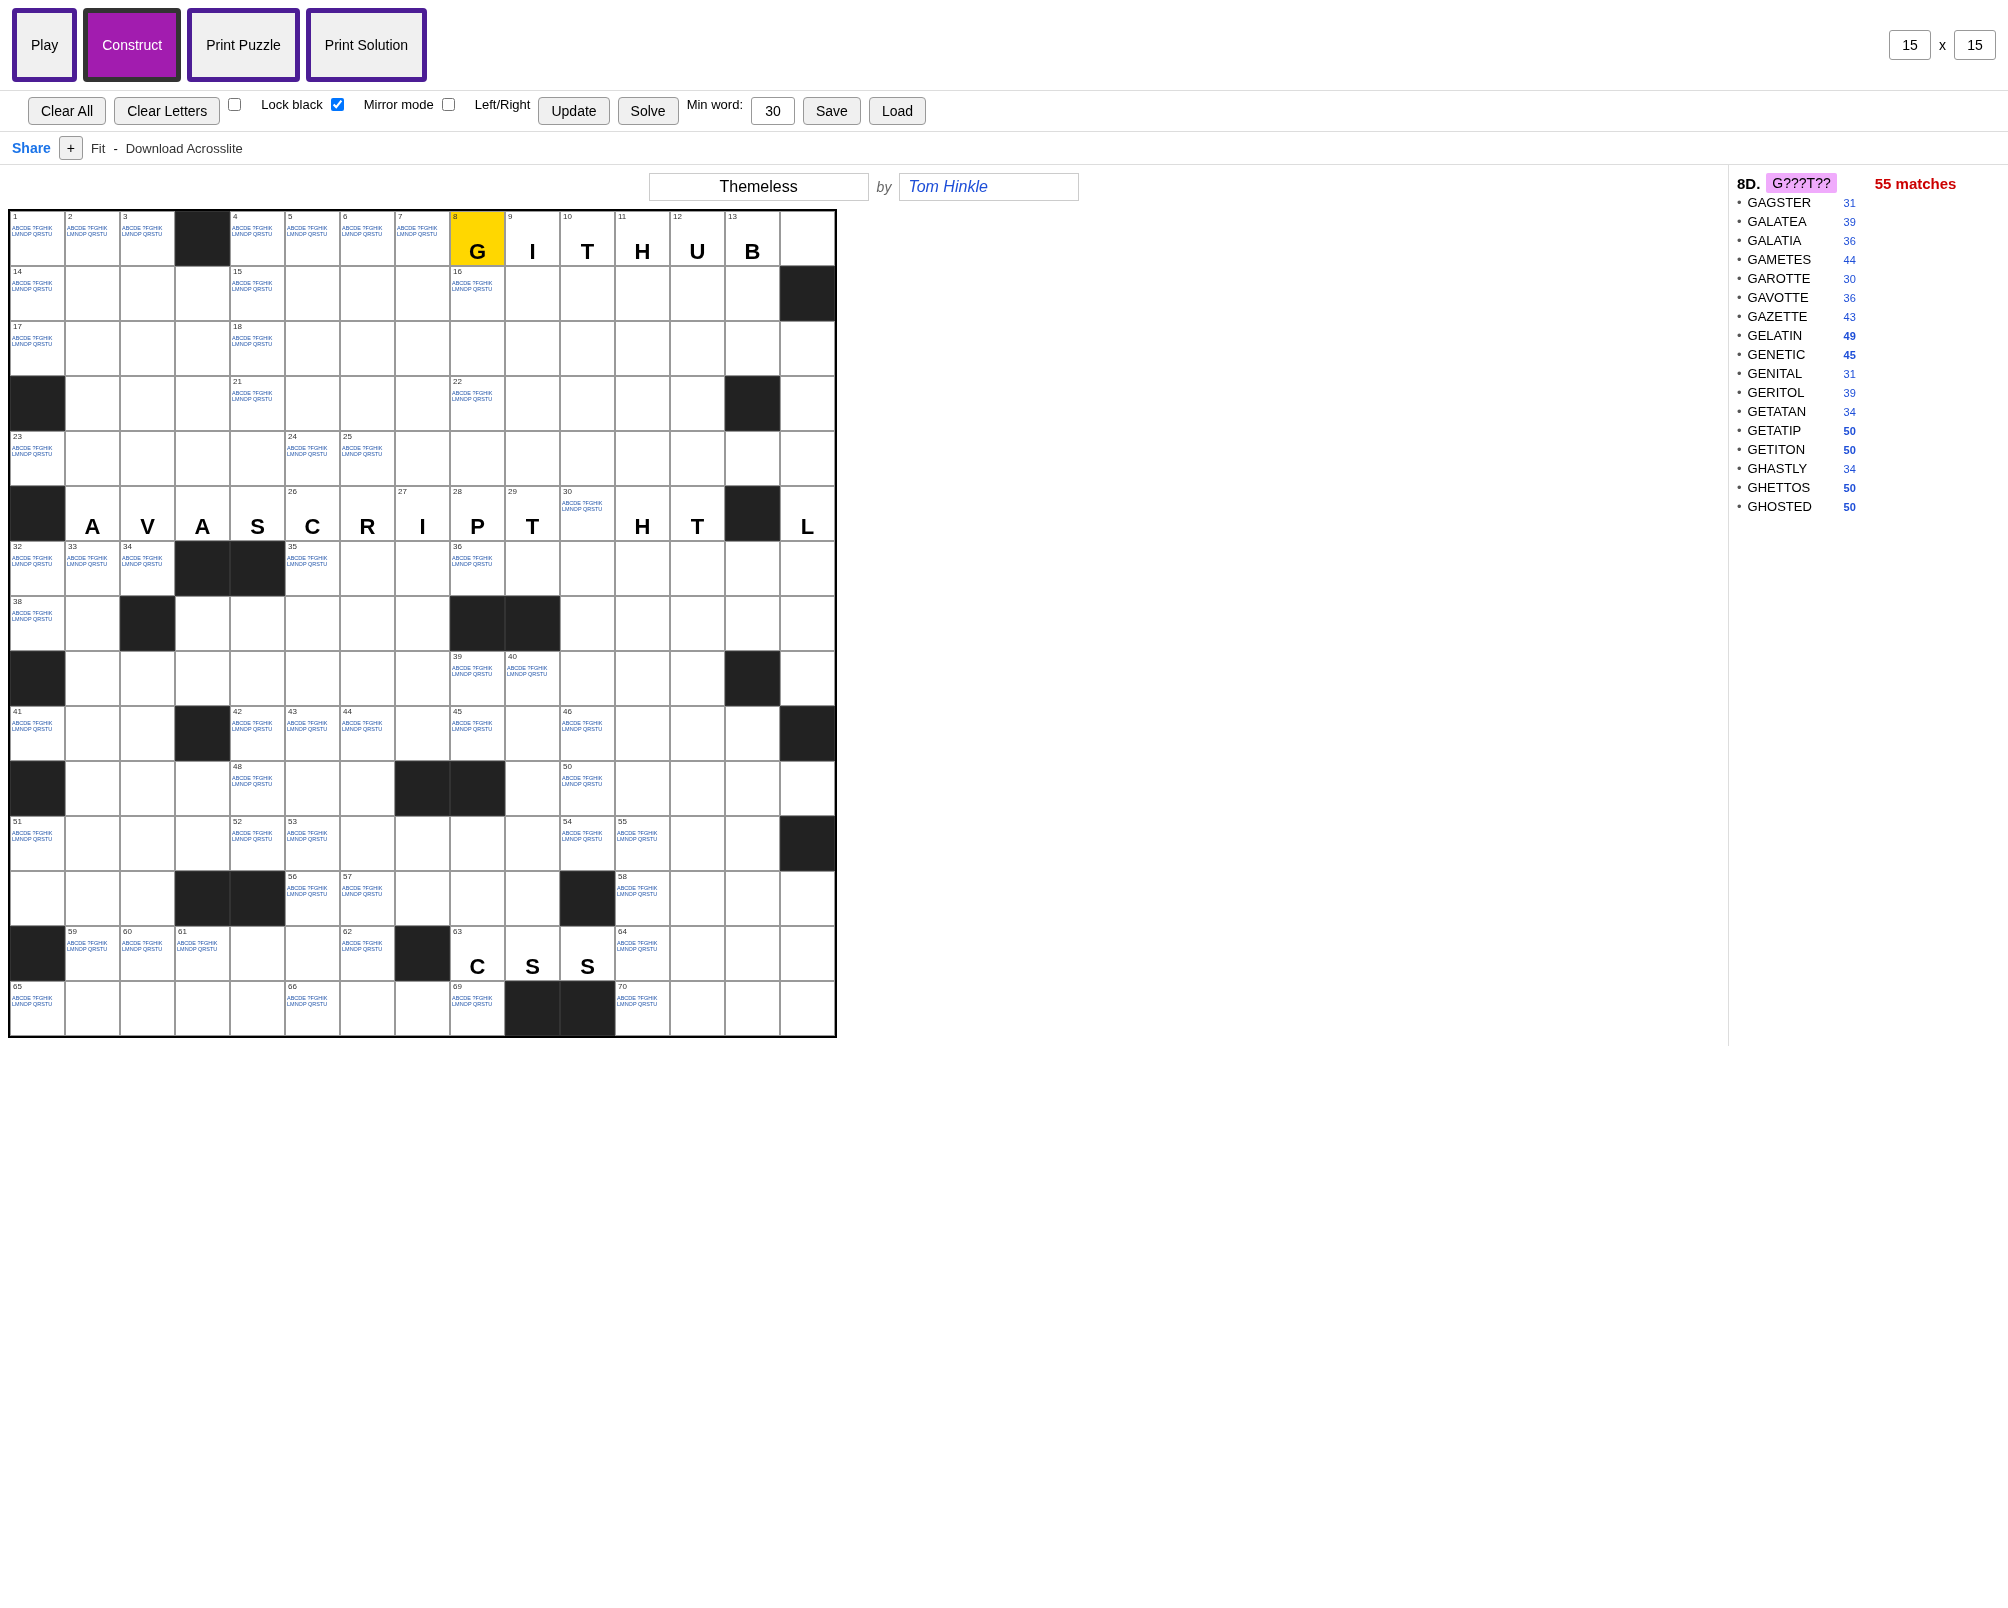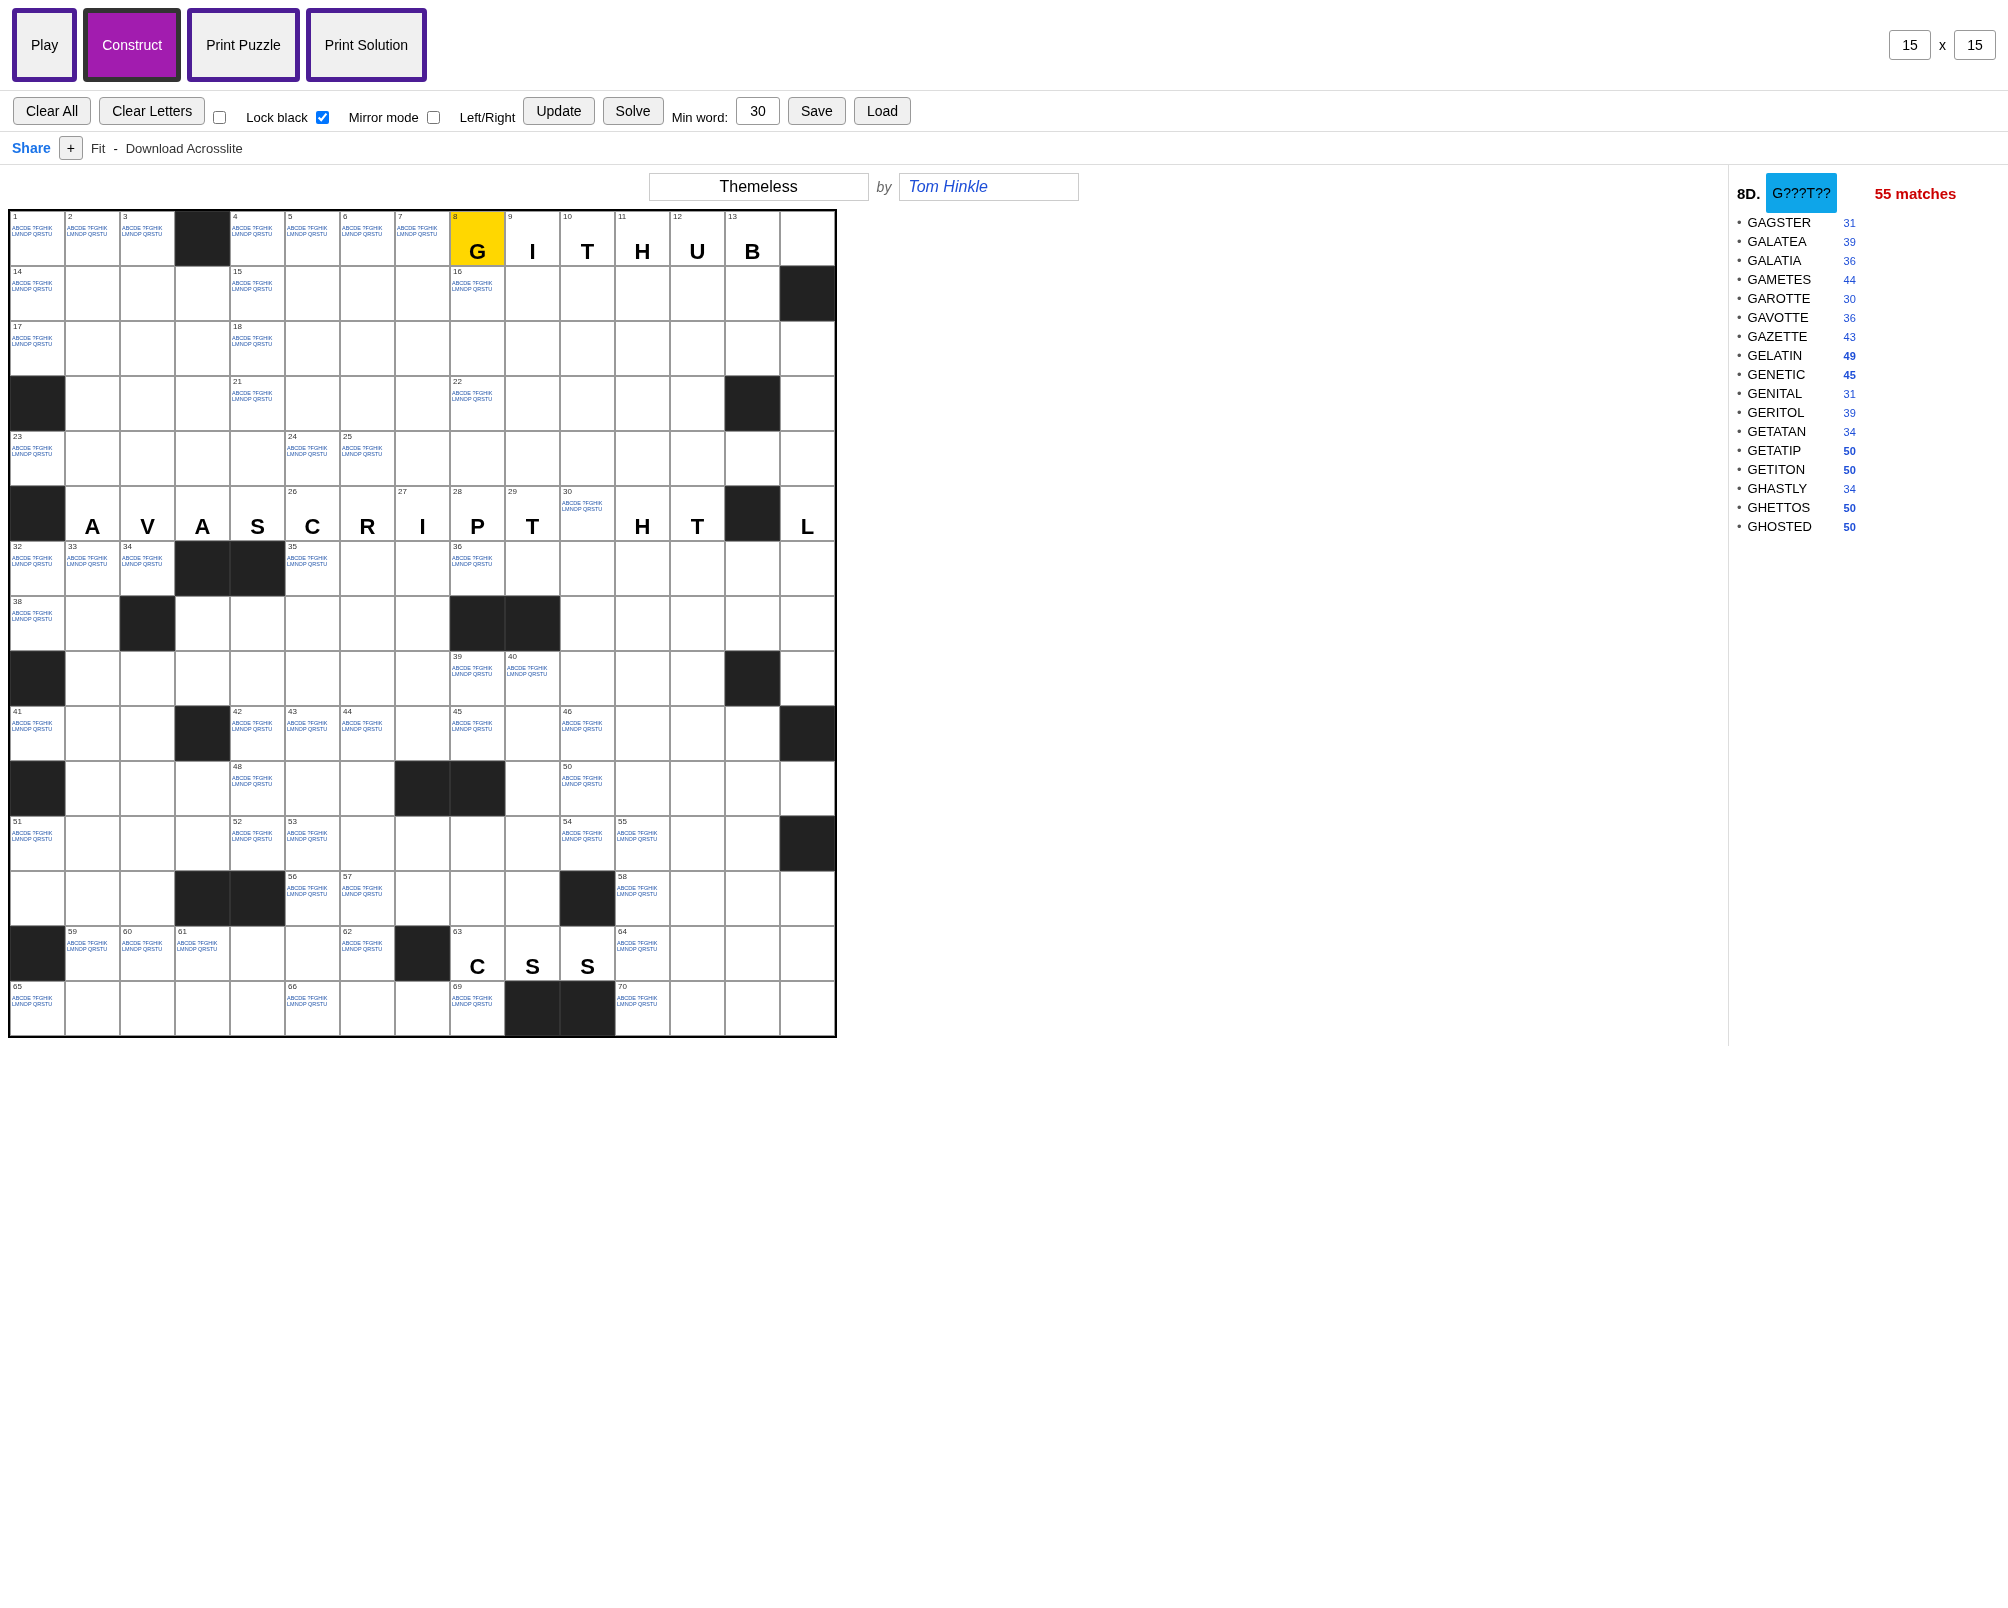--- a/index.html
+++ b/index.html
@@ -42,22 +42,22 @@
       font-size: 14px;
     }
     .x-label {
       font-size: 14px;
       margin: 0 2px;
     }
 
     
     .toolbar2 {
       display: flex;
-      align-items: flex-end;
-      padding: 6px 13px;
+      align-items: flex-start;
+      padding: 6px 28px;
       gap: 8px;
       border-bottom: 1px solid #ddd;
     }
     .btn2 {
       padding: 5px 12px;
       border: 1px solid #999;
       border-radius: 4px;
       background: #f0f0f0;
       cursor: pointer;
       font-size: 14px;
@@ -227,22 +227,22 @@
       align-items: center;
       gap: 6px;
       margin-bottom: 0;
       font-size: 14px;
     }
     .clue-query {
       font-weight: bold;
       font-size: 15px;
     }
     .clue-highlight {
-      background: #0ea5e9;
-      padding: 12px 6px;
+      background: #f0abfc;
+      padding: 2px 6px;
       border-radius: 2px;
       font-size: 14px;
       font-weight: normal;
     }
     .match-count {
       color: #c00;
       font-weight: bold;
       font-size: 15px;
       padding-left: 32px;
     }

